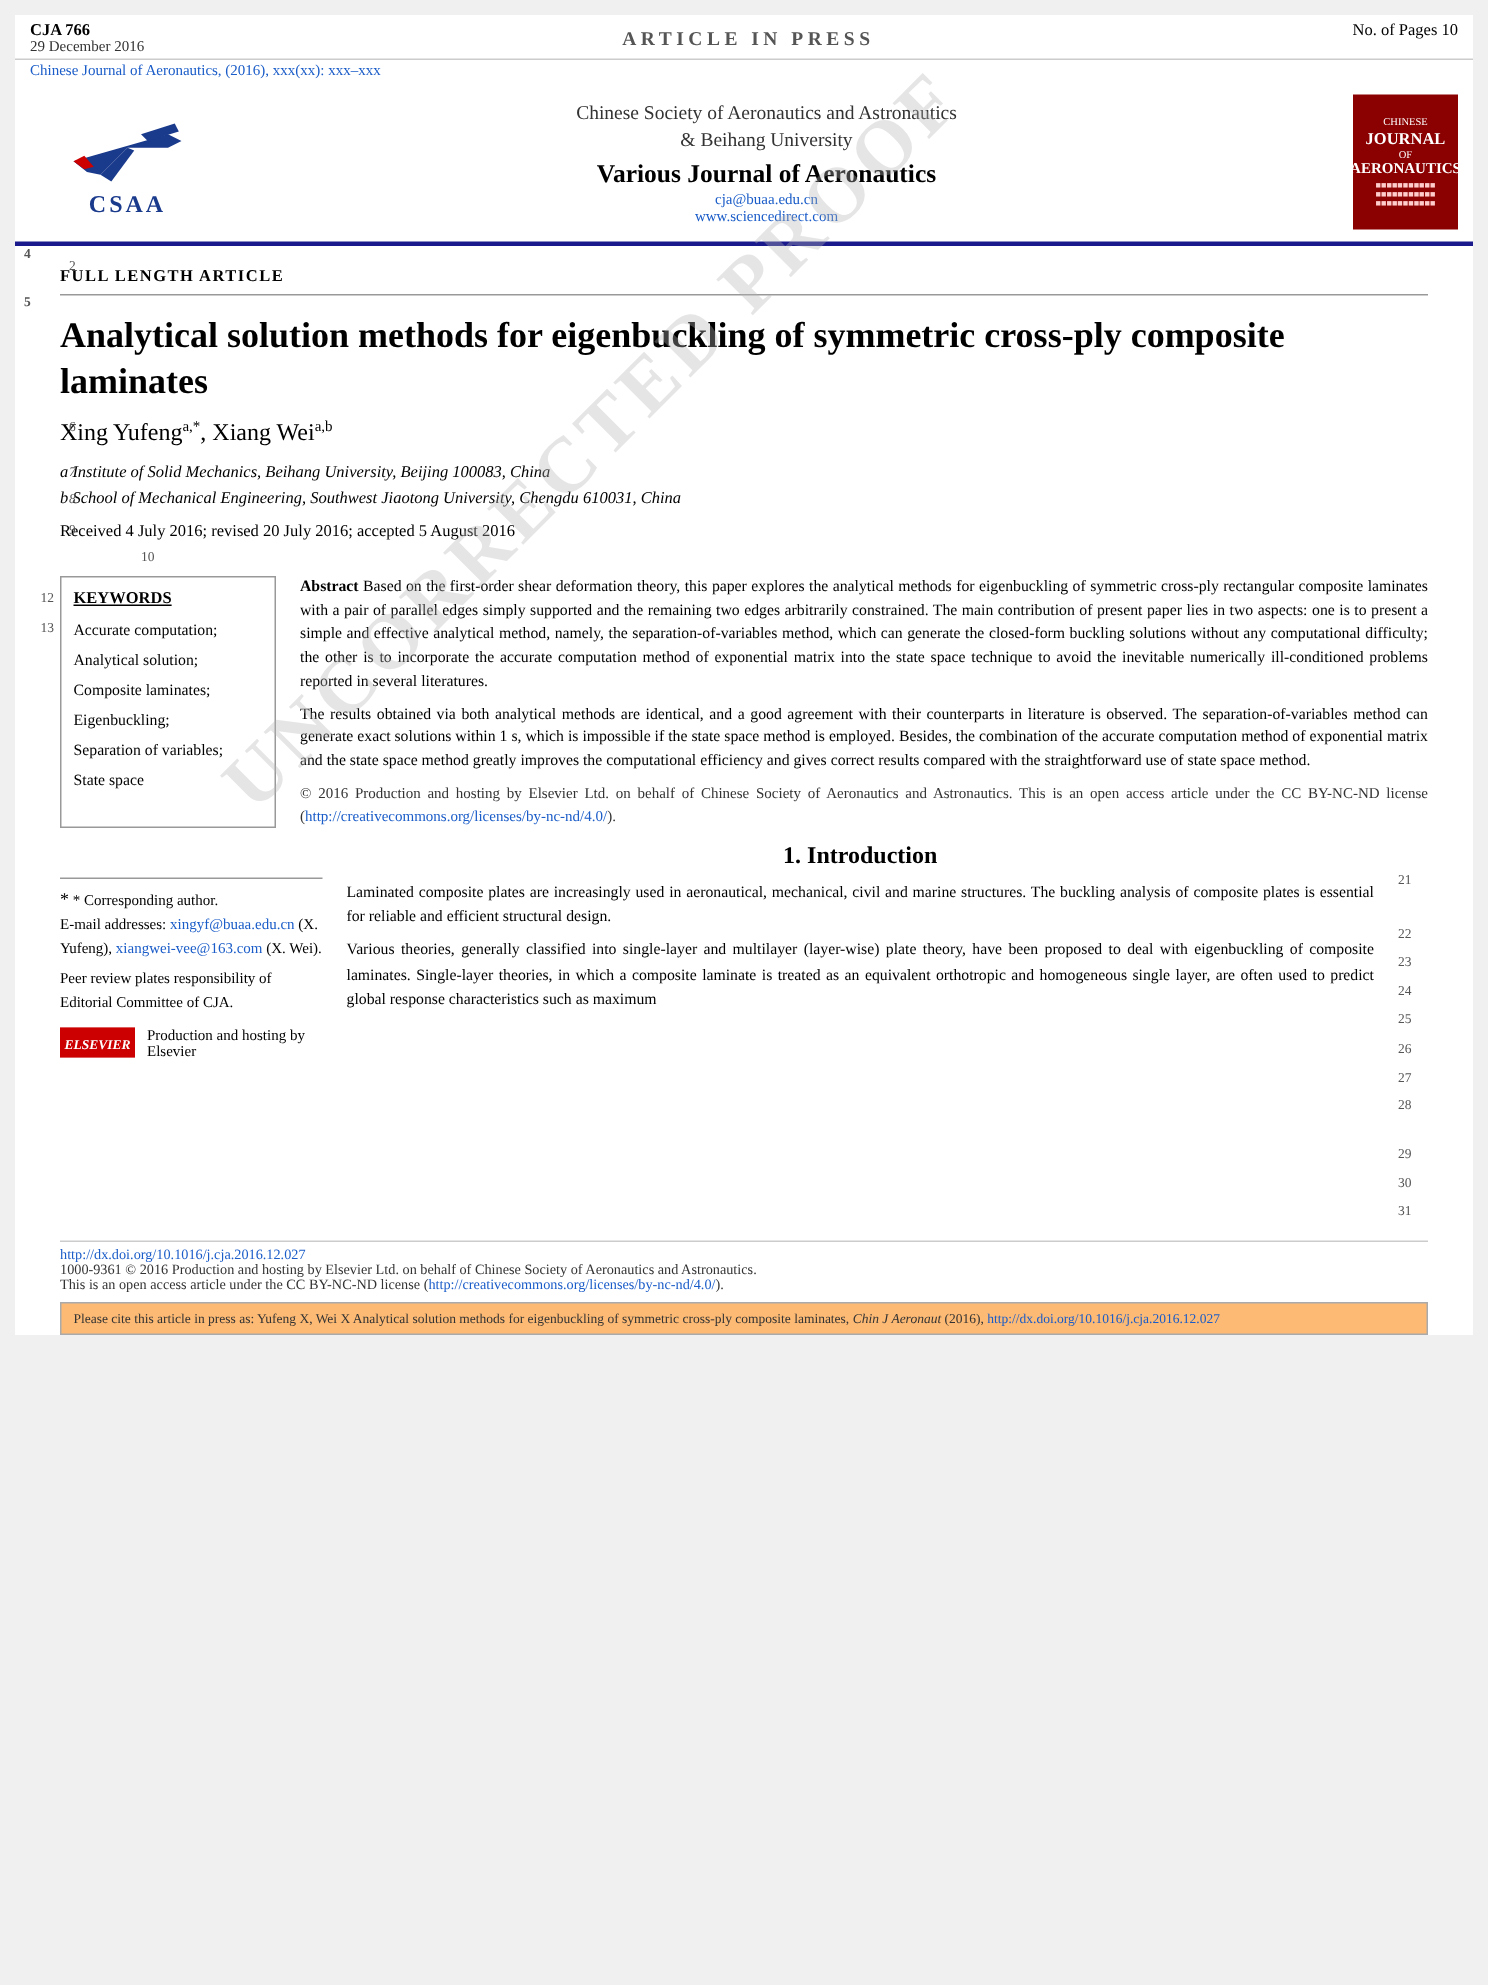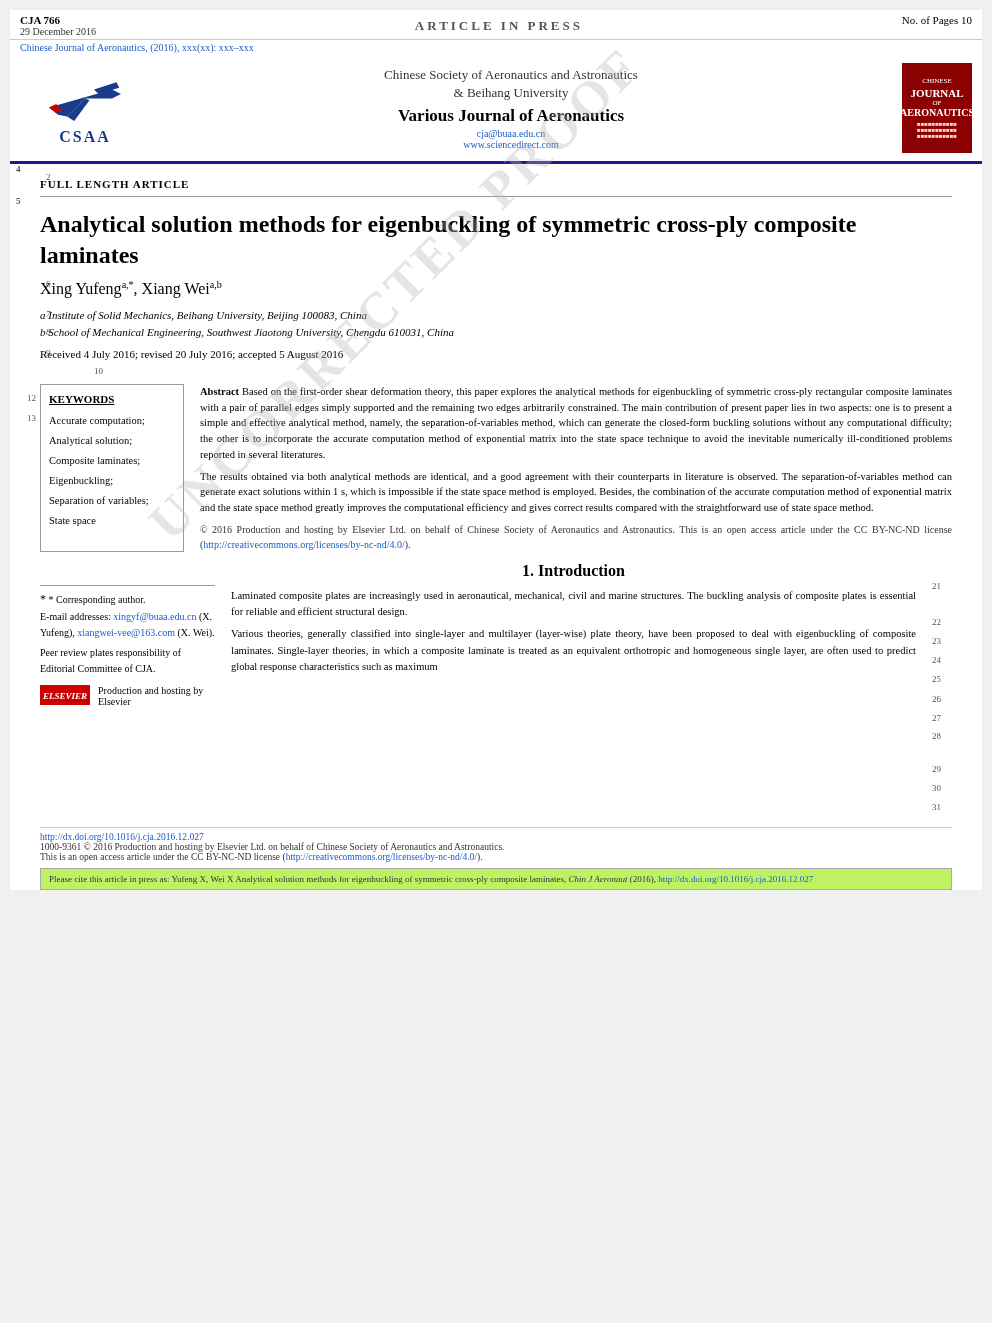--- a/index.html
+++ b/index.html
@@ -314,21 +314,21 @@
       font-size: 9.5px;
       color: #333;
     }
     .oa-line a { color: #1a5cc8; text-decoration: none; }
     .cite-box {
       border: 1px solid #aaa;
       padding: 5px 8px;
       margin-top: 6px;
       font-size: 9px;
       color: #333;
-      background: #bef264;
+      background: #fdba74;
     }
     .cite-box a { color: #1a5cc8; text-decoration: none; }
   </style>
 </head>
 <body>
 
 <div class="page">
 
   <div class="top-bar">
     <div class="top-bar-left">

